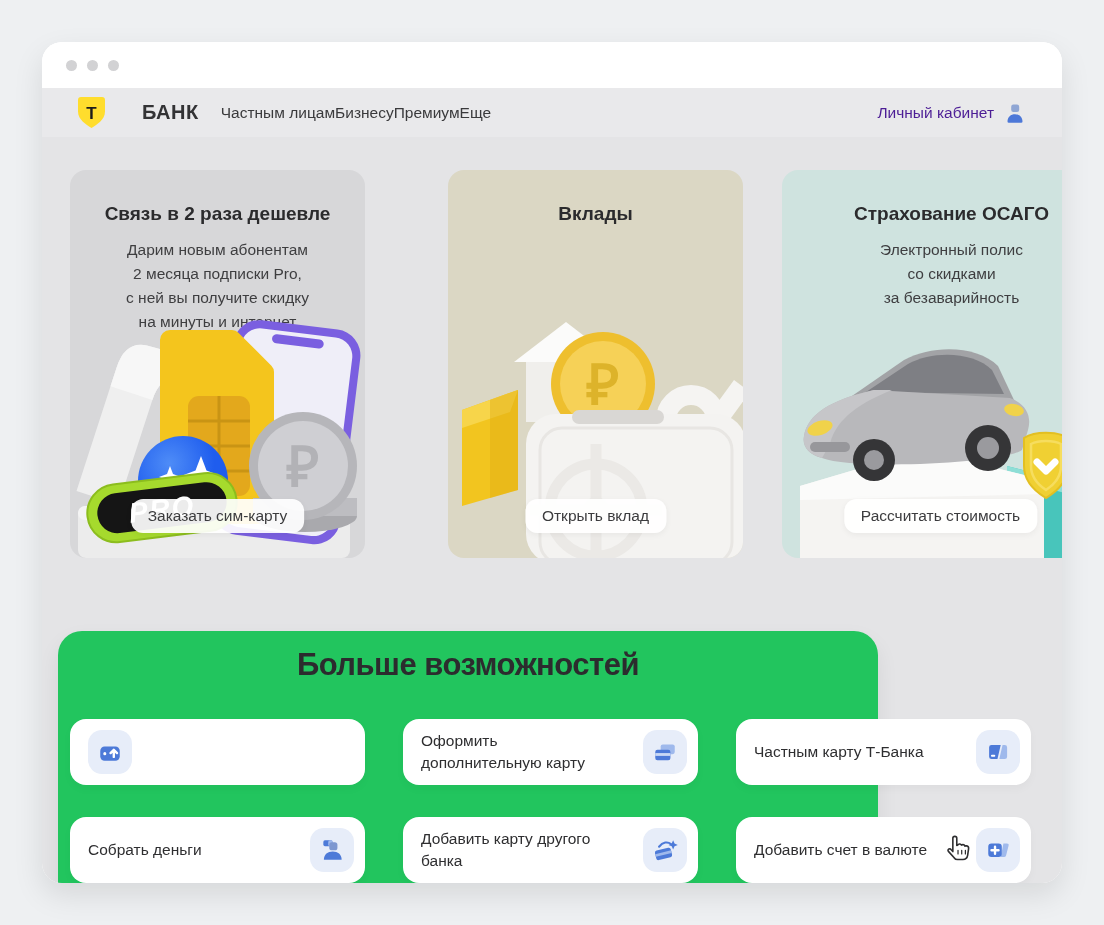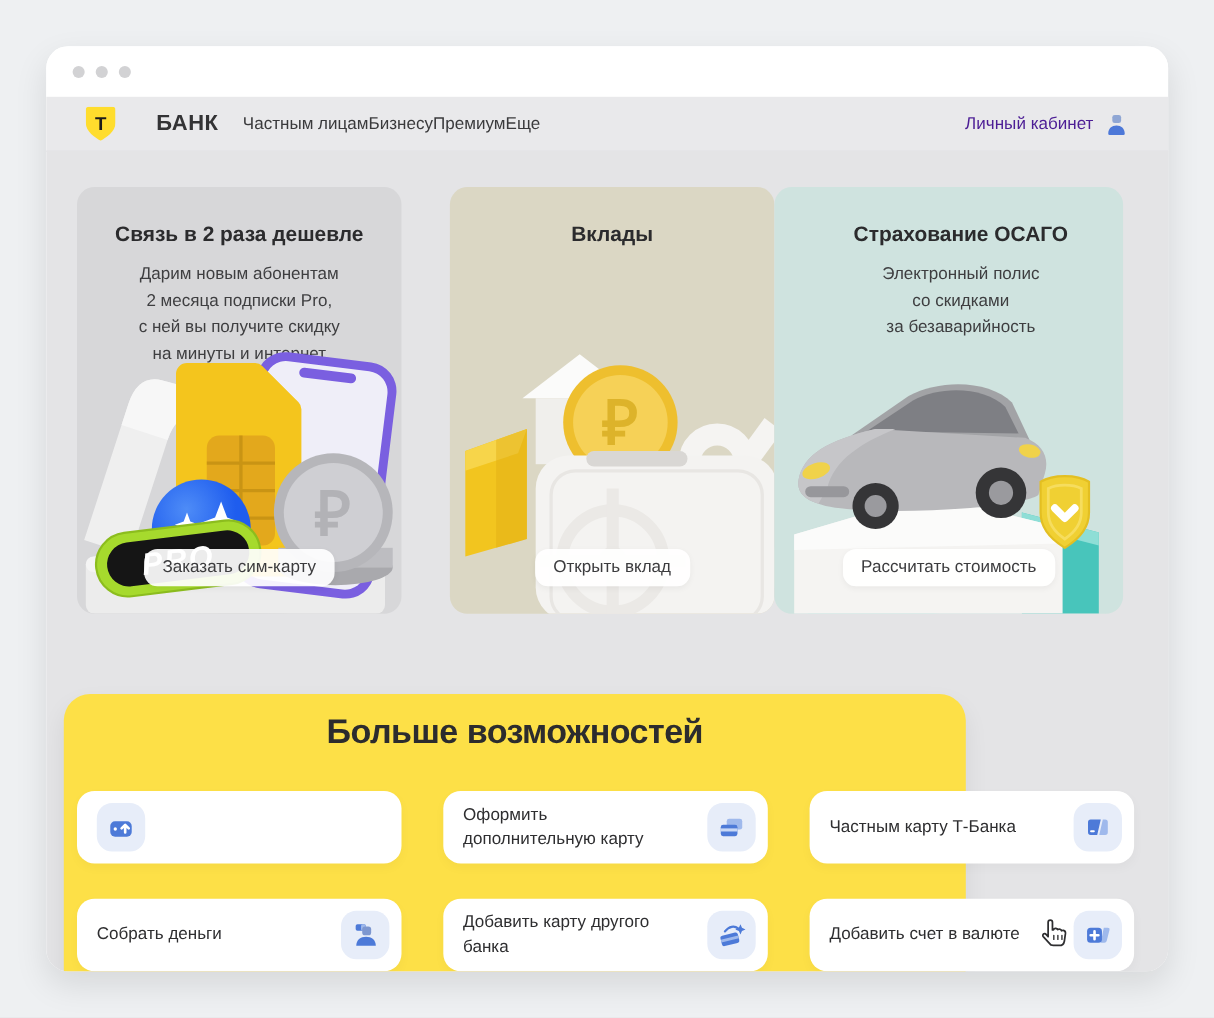--- a/index.html
+++ b/index.html
@@ -24,41 +24,41 @@
   }
   .logo{display:flex;align-items:center;gap:9px;cursor:pointer;}
   .logo-shield{width:27px;height:31px;display:block;}
   .logo-text{font-weight:700;font-size:20px;letter-spacing:.5px;color:#333335;margin-left:28px;}
   .nav{display:flex;margin-left:22px;}
   .nav-item{font-size:15.5px;color:#3a3a3c;cursor:pointer;white-space:nowrap;}
   .account{margin-left:auto;display:flex;align-items:center;gap:10px;cursor:pointer;}
   .account-label{color:#4c1d95;font-size:15.5px;}
   
   .content{position:absolute;left:0;top:95px;right:0;bottom:0;background:#e4e4e6;}
-  .cards{position:absolute;left:28px;top:33px;display:flex;}
+  .cards{position:absolute;left:28px;top:33px;display:flex;gap:39px;}
   .card{
     width:295px;height:388px;border-radius:16px;position:relative;overflow:hidden;
     text-align:center;
   }
   .card-1{background:#d7d7d9;}
   .card-2{background:#dbd7c4;margin-left:44px;}
   .card-3{background:#cfe3df;padding-left:22px;}
   .card-title{font-size:19px;font-weight:700;color:#2b2b2d;margin-top:33px;}
   .card-body{font-size:15.5px;line-height:1.55;color:#3e3e40;margin-top:13px;white-space:pre-line;}
   .card-illustration{position:absolute;left:0;bottom:0;width:295px;height:240px;pointer-events:none;}
   .card-button{
     position:absolute;left:50%;transform:translateX(-50%);bottom:25px;
     background:rgba(255,255,255,.92);border:none;border-radius:12px;
     padding:8px 17px;font-size:15.5px;color:#3c3c3e;cursor:pointer;
     font-family:inherit;white-space:nowrap;box-shadow:0 2px 6px rgba(0,0,0,.05);
   }
   
   .panel{
     position:absolute;left:16px;top:494px;width:820px;height:273px;
-    background:#fde047;border-radius:24px;box-shadow:0 10px 22px rgba(0,0,0,.07);
+    background:#22c55e;border-radius:24px;box-shadow:0 10px 22px rgba(0,0,0,.07);
   }
   .panel-title{
     margin:0;padding-top:16px;text-align:center;
     font-size:31px;font-weight:700;color:#2c2c2e;letter-spacing:-.5px;
   }
   .tiles{
     display:grid;grid-template-columns:repeat(3,295px);grid-auto-rows:66px;
     column-gap:38px;row-gap:32px;margin:36px 0 0 12px;
   }
   .tile{

